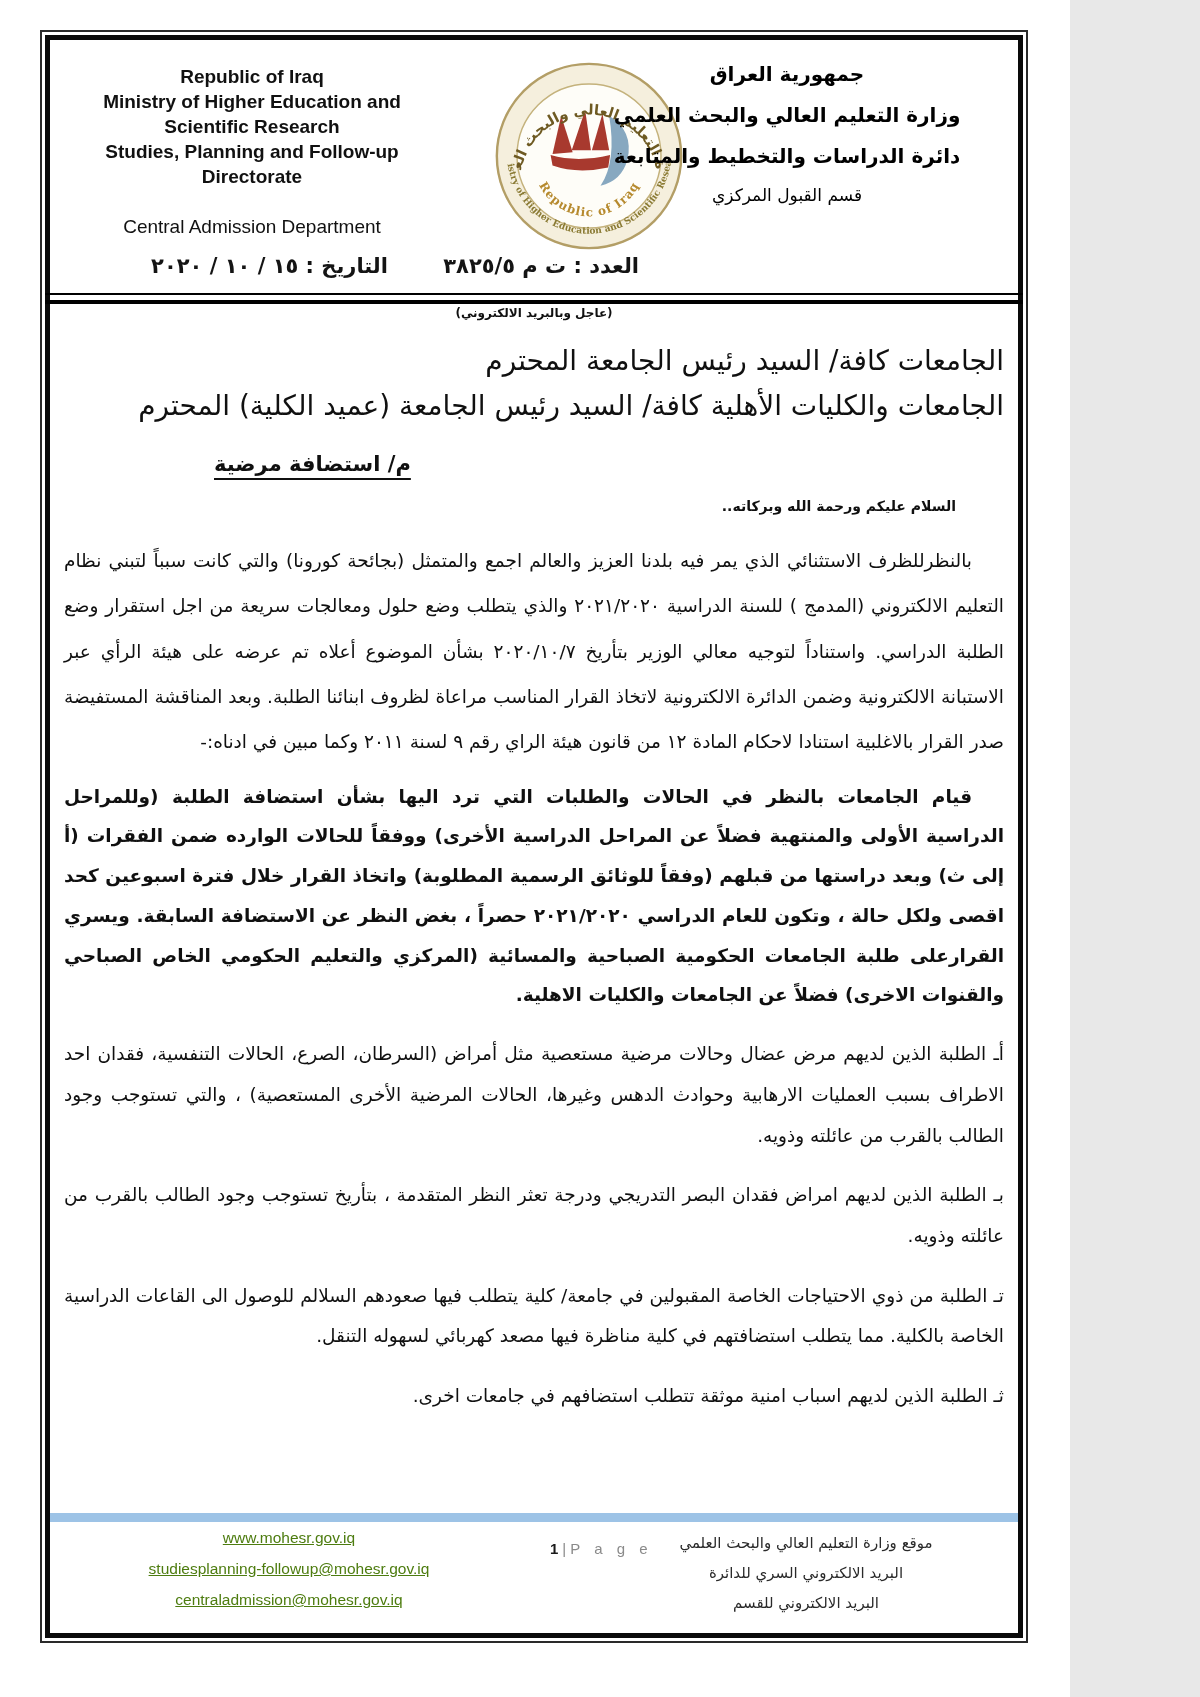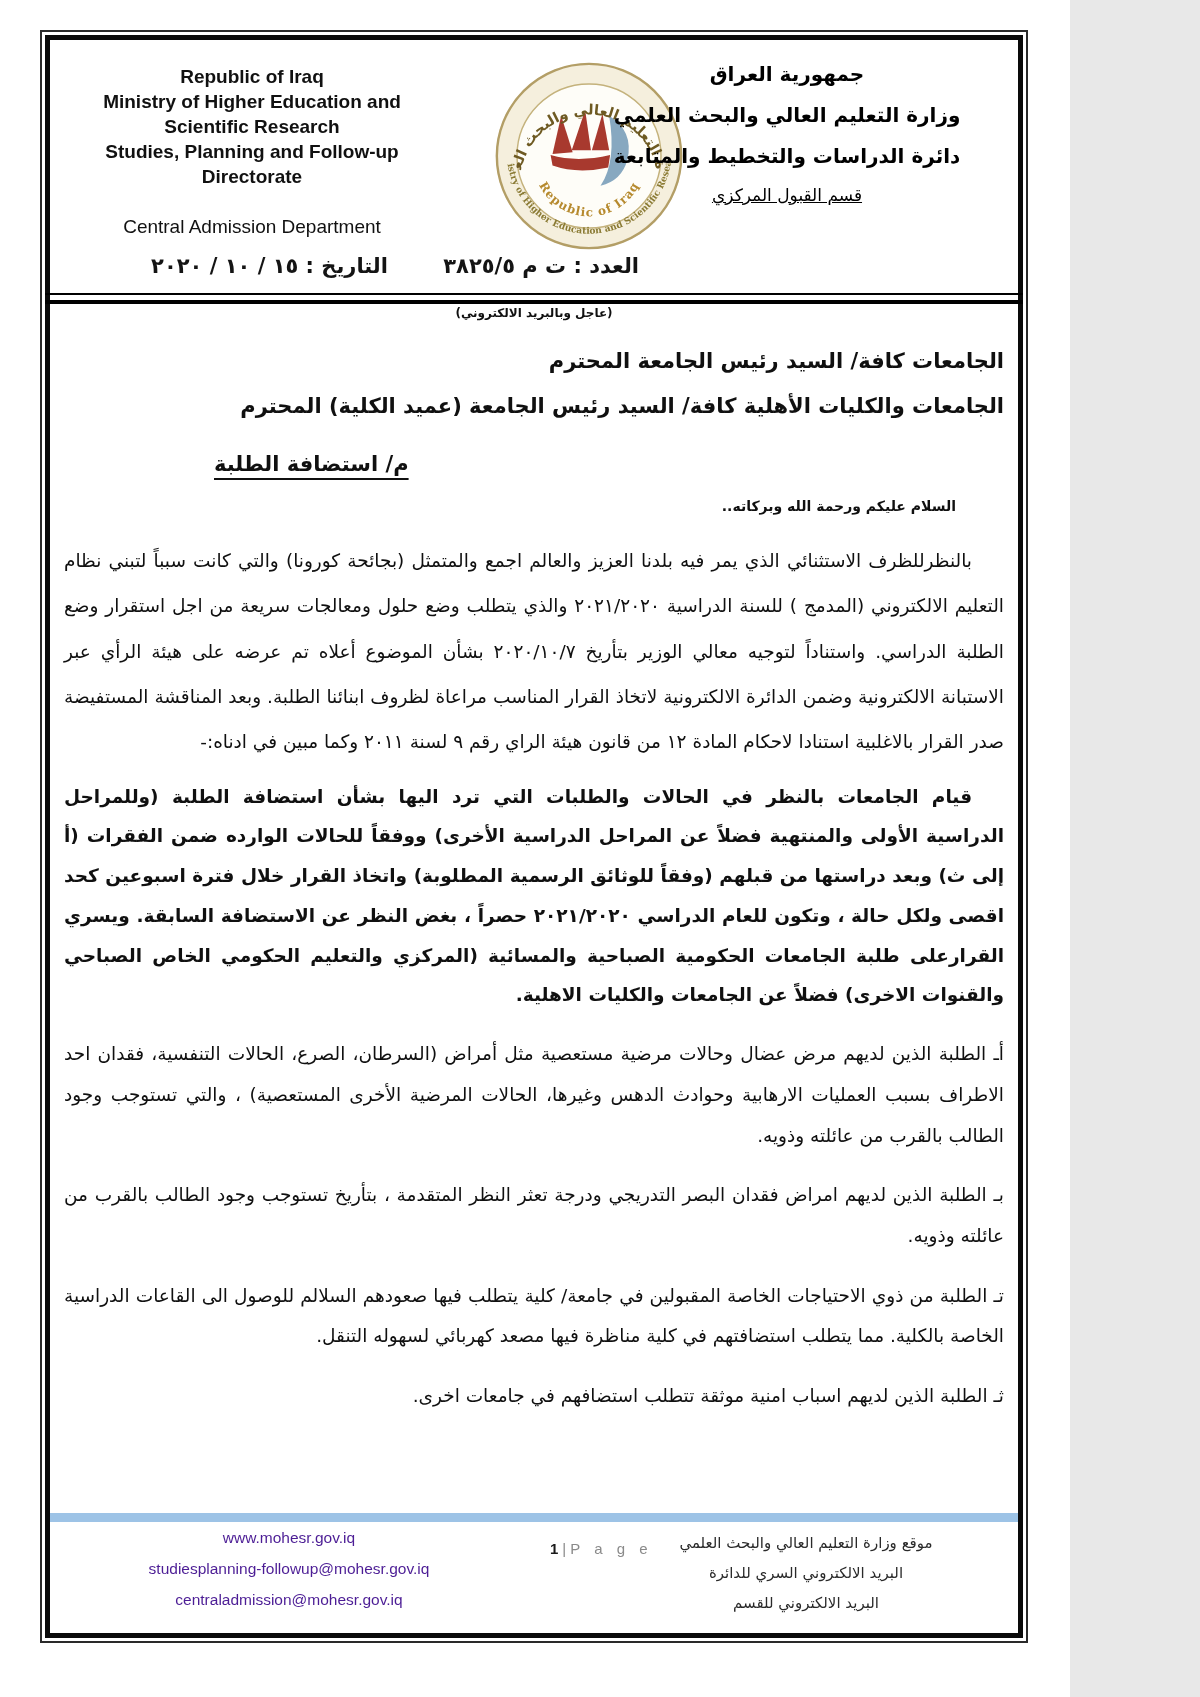--- a/index.html
+++ b/index.html
@@ -22,39 +22,39 @@
   .en-dept {
     position:absolute; left:22px; top:176px; width:360px; text-align:center;
     font-family:"Liberation Sans","DejaVu Sans",sans-serif;
     font-weight:normal; font-size:19px; color:#111;
   }
   .ar-header {
     position:absolute; right:16px; top:22px; width:430px; text-align:center;
     direction:rtl; font-weight:bold; font-size:20px; color:#000000;
   }
   .ar-header .ar-line { margin-bottom:17px; }
-  .ar-header .ar-line-small { font-size:17px; font-weight:normal; margin-top:2px;text-decoration:underline; }
+  .ar-header .ar-line-small { font-size:17px; font-weight:normal; margin-top:2px; }
   .logo-wrap { position:absolute; left:443px; top:20px; width:192px; height:192px; }
   
   .ref-row {
     position:absolute; left:14px; top:214px; width:575px; direction:rtl;
     font-weight:bold; font-size:21px; white-space:nowrap;
   }
   .ref-row .ref-num { margin-left:48px; }
   
   .sep {
     position:absolute; left:-5px; right:-5px; top:253px; height:5px;
     border-top:2px solid #000; border-bottom:4px solid #000;
   }
   
   .body-flow {
     position:absolute; top:266px; left:14px; right:14px; direction:rtl; color:#101010;
   }
   .urgent { text-align:center; font-weight:bold; font-size:12px; }
-  .addr { text-align:right; font-weight:bold; font-size:21px; margin-top:26px; line-height:30px; }
+  .addr { text-align:right; font-weight:normal; font-size:28px; margin-top:26px; line-height:30px; }
   .addr2 { margin-top:15px; }
   .subject-row { text-align:right; margin-top:31px; padding-left:150px; text-align:left; }
   .subject {
     display:inline-block; font-weight:bold; font-size:21px;
     text-decoration:underline; text-underline-offset:7px; text-decoration-thickness:2px;
   }
   .greeting { font-weight:bold; font-size:14px; margin-top:22px; padding-right:48px; }
   .para {
     margin-top:24px; font-size:18.5px; line-height:2.45; text-align:justify;
     text-align-last:right; text-indent:32px;
@@ -64,21 +64,21 @@
   .item-last { text-align:right; }
   
   .footer-bar {
     position:absolute; left:0; right:0; top:1473px; height:9px; background:#9dc3e6;
   }
   .footer-links {
     position:absolute; left:24px; top:1489px; width:430px; text-align:center;
     font-family:"Liberation Sans","DejaVu Sans",sans-serif; font-size:15.5px;
   }
   .footer-links a {
-    display:block; margin-bottom:13px; color:#4c1d95; cursor:pointer;
+    display:block; margin-bottom:13px; color:#4d7c0f; text-decoration:underline; cursor:pointer;
   }
   .footer-page {
     position:absolute; left:500px; top:1500px;
     font-family:"Liberation Sans","DejaVu Sans",sans-serif; font-size:15px; color:#8a8a8a;
   }
   .footer-page .pg-num { font-weight:bold; color:#1a1a1a; margin-right:4px; }
   .footer-page .pg-label { letter-spacing:5px; margin-left:4px; }
   .footer-arabic {
     position:absolute; right:52px; top:1494px; width:320px; direction:rtl; text-align:center;
     font-size:15px; color:#2a2a2a;
@@ -147,21 +147,21 @@
       <span class="ref-date">التاريخ : ١٥ / ١٠ / ٢٠٢٠</span>
     </div>
 
     <div class="sep"></div>
 
     <div class="body-flow">
       <div class="urgent">(عاجل وبالبريد الالكتروني)</div>
       <div class="addr">الجامعات كافة/ السيد رئيس الجامعة المحترم</div>
       <div class="addr addr2">الجامعات والكليات الأهلية كافة/ السيد رئيس الجامعة (عميد الكلية) المحترم</div>
       <div class="subject-row">
-        <span class="subject">م/ استضافة الطلبة</span>
+        <span class="subject">م/ استضافة مرضية</span>
       </div>
       <div class="greeting">السلام عليكم ورحمة الله وبركاته..</div>
       <div class="para">بالنظرللظرف الاستثنائي الذي يمر فيه بلدنا العزيز والعالم اجمع والمتمثل (بجائحة كورونا) والتي كانت سبباً لتبني نظام التعليم الالكتروني (المدمج ) للسنة الدراسية ٢٠٢١/٢٠٢٠ والذي يتطلب وضع حلول ومعالجات سريعة من اجل استقرار وضع الطلبة الدراسي. واستناداً لتوجيه معالي الوزير بتأريخ ٢٠٢٠/١٠/٧ بشأن الموضوع أعلاه تم عرضه على هيئة الرأي عبر الاستبانة الالكترونية وضمن الدائرة الالكترونية لاتخاذ القرار المناسب مراعاة لظروف ابنائنا الطلبة. وبعد المناقشة المستفيضة صدر القرار بالاغلبية استنادا لاحكام المادة ١٢ من قانون هيئة الراي رقم ٩ لسنة ٢٠١١ وكما مبين في ادناه:-</div>
       <div class="para para-bold">قيام الجامعات بالنظر في الحالات والطلبات التي ترد اليها بشأن استضافة الطلبة (وللمراحل الدراسية الأولى والمنتهية فضلاً عن المراحل الدراسية الأخرى) ووفقاً للحالات الوارده ضمن الفقرات (أ إلى ث) وبعد دراستها من قبلهم (وفقاً للوثائق الرسمية المطلوبة) واتخاذ القرار خلال فترة اسبوعين كحد اقصى ولكل حالة ، وتكون للعام الدراسي ٢٠٢١/٢٠٢٠ حصراً ، بغض النظر عن الاستضافة السابقة. ويسري القرارعلى طلبة الجامعات الحكومية الصباحية والمسائية (المركزي والتعليم الحكومي الخاص الصباحي والقنوات الاخرى) فضلاً عن الجامعات والكليات الاهلية.</div>
       <div class="item">أـ الطلبة الذين لديهم مرض عضال وحالات مرضية مستعصية مثل أمراض (السرطان، الصرع، الحالات التنفسية، فقدان احد الاطراف بسبب العمليات الارهابية وحوادث الدهس وغيرها، الحالات المرضية الأخرى المستعصية) ، والتي تستوجب وجود الطالب بالقرب من عائلته وذويه.</div>
       <div class="item">بـ الطلبة الذين لديهم امراض فقدان البصر التدريجي ودرجة تعثر النظر المتقدمة ، بتأريخ تستوجب وجود الطالب بالقرب من عائلته وذويه.</div>
       <div class="item">تـ الطلبة من ذوي الاحتياجات الخاصة المقبولين في جامعة/ كلية يتطلب فيها صعودهم السلالم للوصول الى القاعات الدراسية الخاصة بالكلية. مما يتطلب استضافتهم في كلية مناظرة فيها مصعد كهربائي لسهوله التنقل.</div>
       <div class="item item-last">ثـ الطلبة الذين لديهم اسباب امنية موثقة تتطلب استضافهم في جامعات اخرى.</div>
     </div>
 

